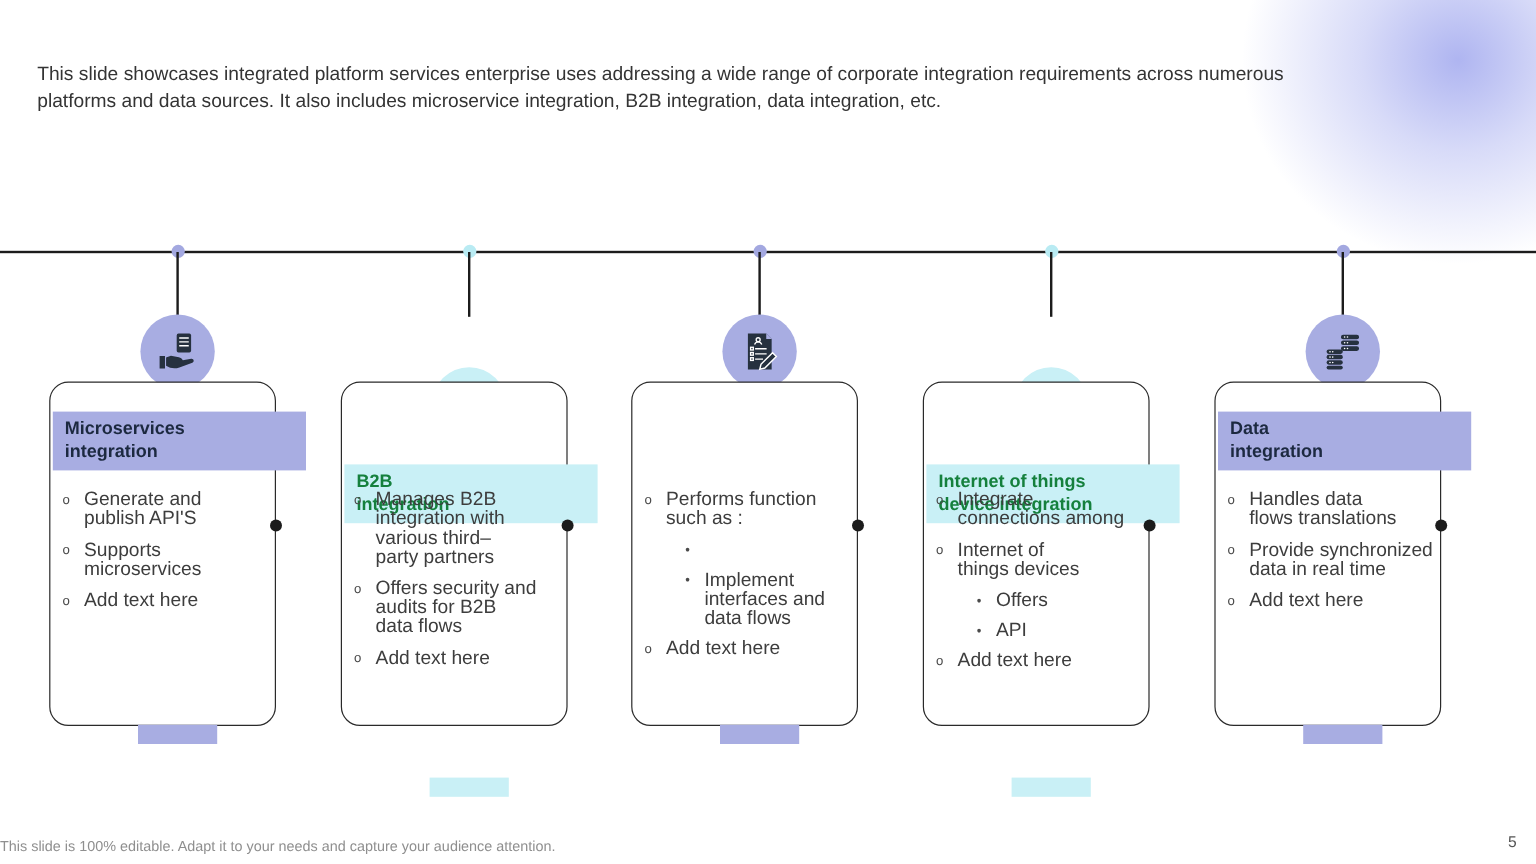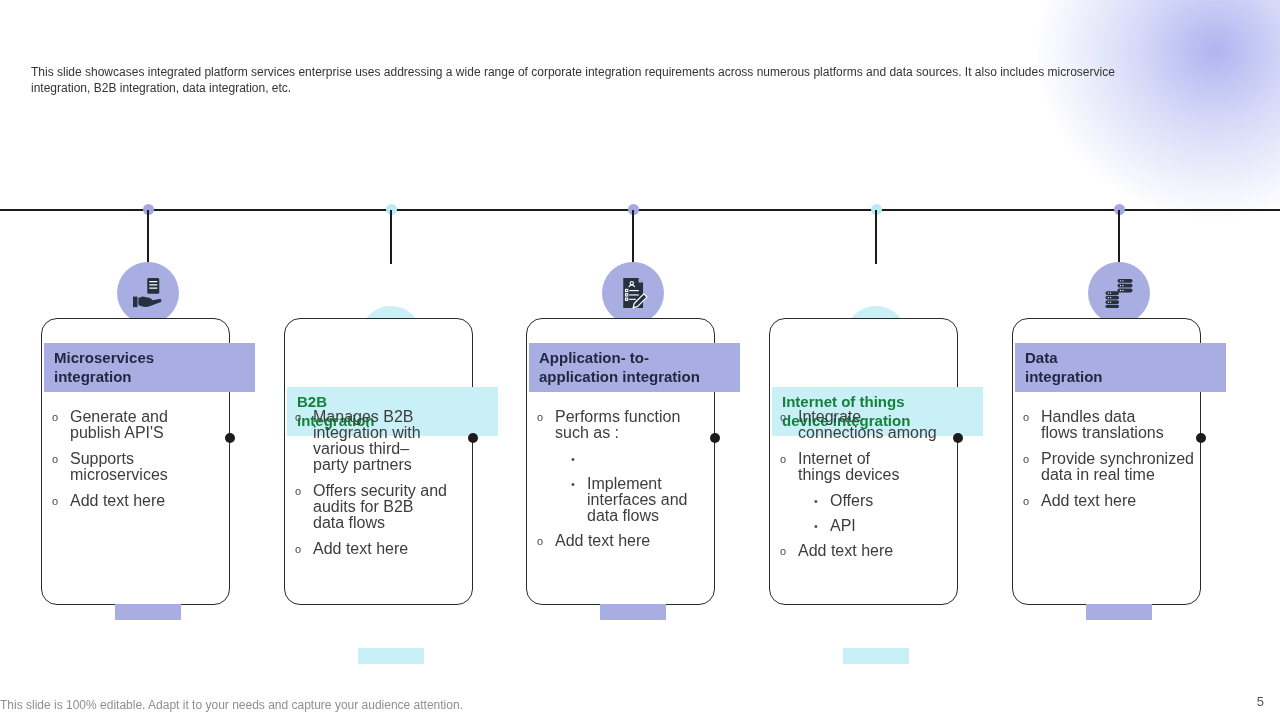--- a/index.html
+++ b/index.html
@@ -2,21 +2,21 @@
 <html><head>
 <meta charset="utf-8">
 <style>
   html,body{margin:0;padding:0;background:#ffffff;}
   .slide{position:relative;width:1280px;height:720px;background:#ffffff;overflow:hidden;
          font-family:"Liberation Sans","DejaVu Sans",sans-serif;}
   .blob{position:absolute;top:-120px;right:-115px;width:360px;height:340px;border-radius:50%;
         background:radial-gradient(closest-side,rgba(148,156,236,0.75),rgba(168,175,240,0.45) 45%,rgba(255,255,255,0) 100%);}
   .title{position:absolute;left:31px;top:18px;font-family:"Liberation Serif","DejaVu Serif",serif;
          font-weight:bold;font-size:30px;color:#141b27;letter-spacing:.2px;}
-  .subtitle{position:absolute;left:31px;top:64px;width:1095px;font-size:12px;color:#343434;line-height:1.35;}
+  .subtitle{position:absolute;left:31px;top:52px;width:1095px;font-size:16px;color:#343434;line-height:1.35;}
   .timeline{position:absolute;left:0;top:209px;width:1280px;height:2px;background:#1c1c1c;}
   .footer-note{position:absolute;left:0;top:698px;width:1280px;font-size:12px;color:#8f8f8f;}
   .page-num{position:absolute;right:16px;top:694px;font-size:13px;color:#555;}
 
   .col{position:absolute;top:200px;width:214px;height:430px;}
   .tl-dot{position:absolute;top:4px;left:101.5px;width:11px;height:11px;border-radius:50%;}
   .connector{position:absolute;top:10px;left:106px;width:2px;height:54px;background:#1c1c1c;}
   .icon-circle{position:absolute;top:62px;left:76px;width:62px;height:62px;border-radius:50%;
                display:flex;align-items:center;justify-content:center;}
   .card{position:absolute;top:118px;left:0;width:189px;height:287px;border:1.3px solid #2a2a2a;
@@ -146,22 +146,20 @@
           <path d="M9.5 10.4h6.4"></path>
           <rect x="7" y="12.5" width="1.5" height="1.5"></rect>
           <path d="M9.5 13.3h6.4"></path>
           <rect x="7" y="15.4" width="1.5" height="1.5"></rect>
           <path d="M9.5 16.2h4.4"></path>
         </g>
         <path d="M12.8 19l6.4-6.4 2.1 2.1-6.4 6.4-2.8.7z" fill="#26313f" stroke="#ffffff" stroke-width="0.8"></path>
       </svg>
     </div>
     <div class="card">
-      <div class="card-header theme-purple">Application- to-
-application integration</div>
       <ul class="bullets">
         <li>
             <span class="b-marker">o</span>
             <span class="b-text">Performs function
 such as :</span>
           </li>
         <li class="sub">
             <span class="b-marker">•</span>
           </li>
         <li class="sub">

